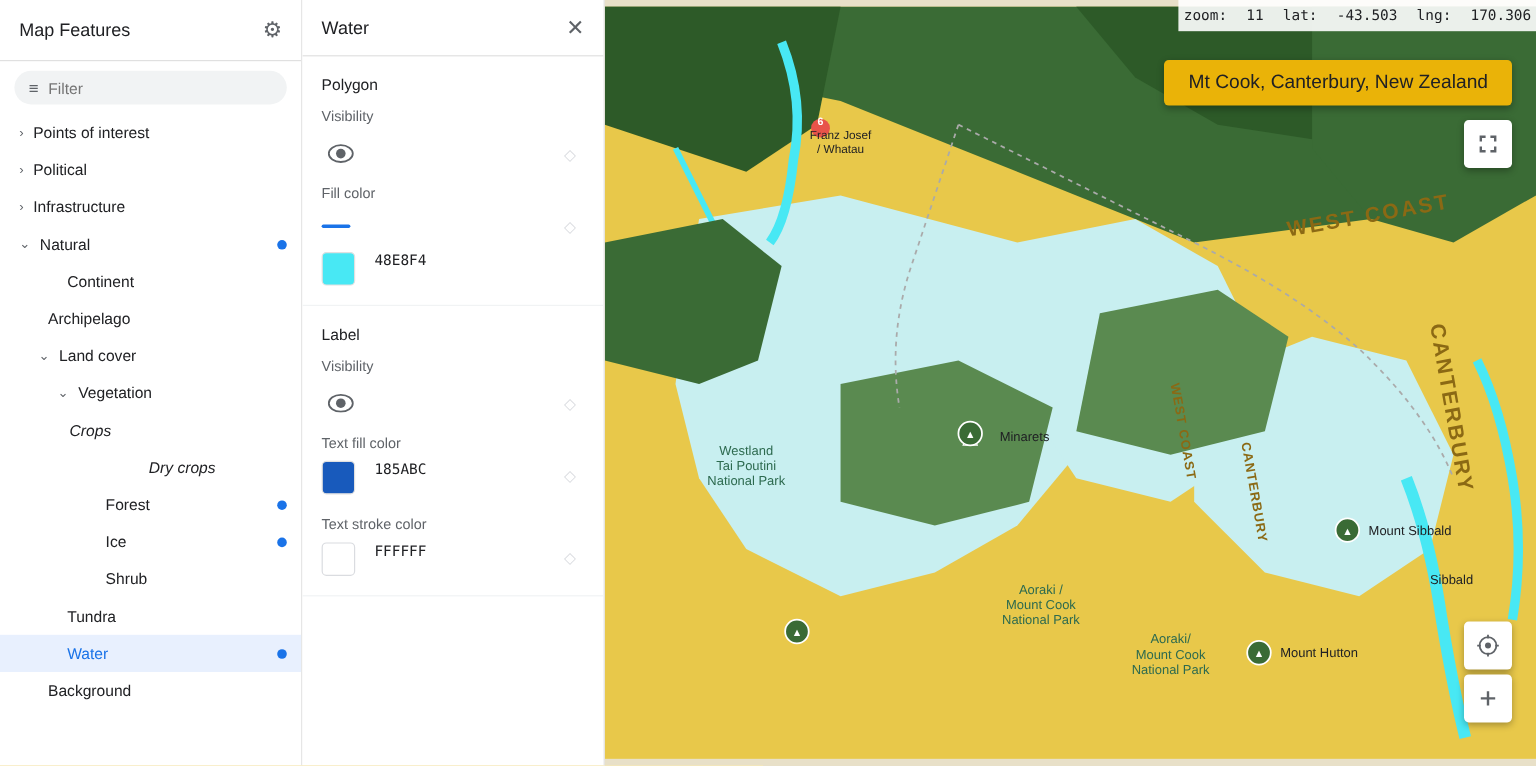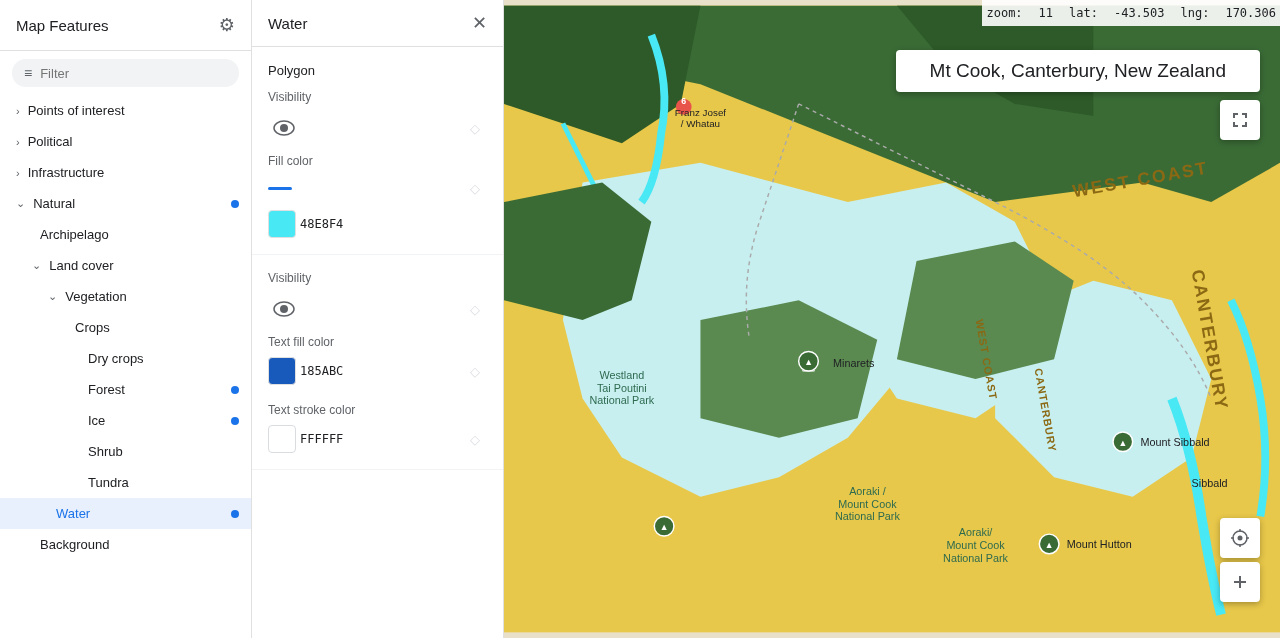--- a/index.html
+++ b/index.html
@@ -136,22 +136,22 @@
       display: flex;
       align-items: center;
       justify-content: center;
       width: 24px;
       height: 24px;
       cursor: pointer;
       color: #dadce0;
     }
     .color-row {
       display: flex;
-      align-items: center;
-      gap: 4px;
+      align-items: flex-start;
+      gap: 16px;
     }
     .color-swatch {
       width: 28px;
       height: 28px;
       border-radius: 4px;
       border: 1px solid #e0e0e0;
       cursor: pointer;
     }
     .color-label {
       font-size: 12px;
@@ -184,24 +184,24 @@
       color: #202124;
       display: flex;
       gap: 16px;
       font-family: monospace;
     }
 
     .map-tooltip {
       position: absolute;
       top: 50px;
       right: 20px;
-      background: #ffffff;
+      background: #eab308;
       border-radius: 4px;
-      padding: 10px 34px;
-      font-size: 19px;
+      padding: 10px 20px;
+      font-size: 16px;
       color: #202124;
       box-shadow: 0 2px 6px rgba(0,0,0,0.3);
     }
 
     .map-btn {
       position: absolute;
       width: 40px;
       height: 40px;
       background: #fff;
       border-radius: 4px;
@@ -248,55 +248,59 @@
       </div>
       <div class="nav-item" style="padding-left: 16px;">
         <span class="chevron">›</span>
         <span>Infrastructure</span>
       </div>
       <div class="nav-item" style="padding-left: 16px;">
         <span class="chevron">⌄</span>
         <span>Natural</span>
         <span class="dot"></span>
       </div>
+      <div class="nav-item" style="padding-left: 32px;">
+        <span style="display:inline-block;width:16px;margin-right:8px;"></span>
+        <span>Continent</span>
+      </div>
       <div class="nav-item" style="">
         <span style="display:inline-block;width:16px;margin-right:8px;"></span>
         <span>Archipelago</span>
       </div>
       <div class="nav-item" style="padding-left: 32px;">
         <span class="chevron">⌄</span>
         <span>Land cover</span>
       </div>
       <div class="nav-item" style="padding-left: 48px;">
         <span class="chevron">⌄</span>
         <span>Vegetation</span>
       </div>
-      <div class="nav-item" style="padding-left: 51px;">
+      <div class="nav-item" style="padding-left: 34px; font-style: italic;">
         <span style="display:inline-block;width:16px;margin-right:8px;"></span>
         <span>Crops</span>
       </div>
-      <div class="nav-item" style="padding-left: 64px;">
+      <div class="nav-item" style="padding-left: 100px; font-style: italic;">
         <span style="display:inline-block;width:16px;margin-right:8px;"></span>
         <span>Dry crops</span>
       </div>
       <div class="nav-item" style="padding-left: 64px;">
         <span style="display:inline-block;width:16px;margin-right:8px;"></span>
         <span>Forest</span>
         <span class="dot"></span>
       </div>
       <div class="nav-item" style="padding-left: 64px;">
         <span style="display:inline-block;width:16px;margin-right:8px;"></span>
         <span>Ice</span>
         <span class="dot"></span>
       </div>
       <div class="nav-item" style="padding-left: 64px;">
         <span style="display:inline-block;width:16px;margin-right:8px;"></span>
         <span>Shrub</span>
       </div>
-      <div class="nav-item" style="padding-left: 64px;">
+      <div class="nav-item" style="padding-left: 32px;">
         <span style="display:inline-block;width:16px;margin-right:8px;"></span>
         <span>Tundra</span>
       </div>
       <div class="nav-item active" style="padding-left: 32px;">
         <span style="display:inline-block;width:16px;margin-right:8px;"></span>
         <span>Water</span>
         <span class="dot"></span>
       </div>
       <div class="nav-item" style="padding-left: 16px;">
         <span style="display:inline-block;width:16px;margin-right:8px;"></span>
@@ -328,20 +332,21 @@
       <div class="minus-line"></div>
       <div class="diamond-btn">◇</div>
     </div>
     <div class="color-row">
       <div class="color-swatch" style="background:#48E8F4;"></div>
       <span class="color-label">48E8F4</span>
     </div>
   </div>
 
   <div class="panel-section">
+    <div class="panel-section-title">Label</div>
     <div class="panel-label">Visibility</div>
     <div class="panel-row">
       <div class="visibility-btn">
         <svg width="22" height="16" viewBox="0 0 22 16" fill="none">
           <ellipse cx="11" cy="8" rx="10" ry="7" stroke="#5f6368" stroke-width="1.5" fill="none"></ellipse>
           <circle cx="11" cy="8" r="4" fill="#5f6368"></circle>
         </svg>
       </div>
       <div class="diamond-btn">◇</div>
     </div>

